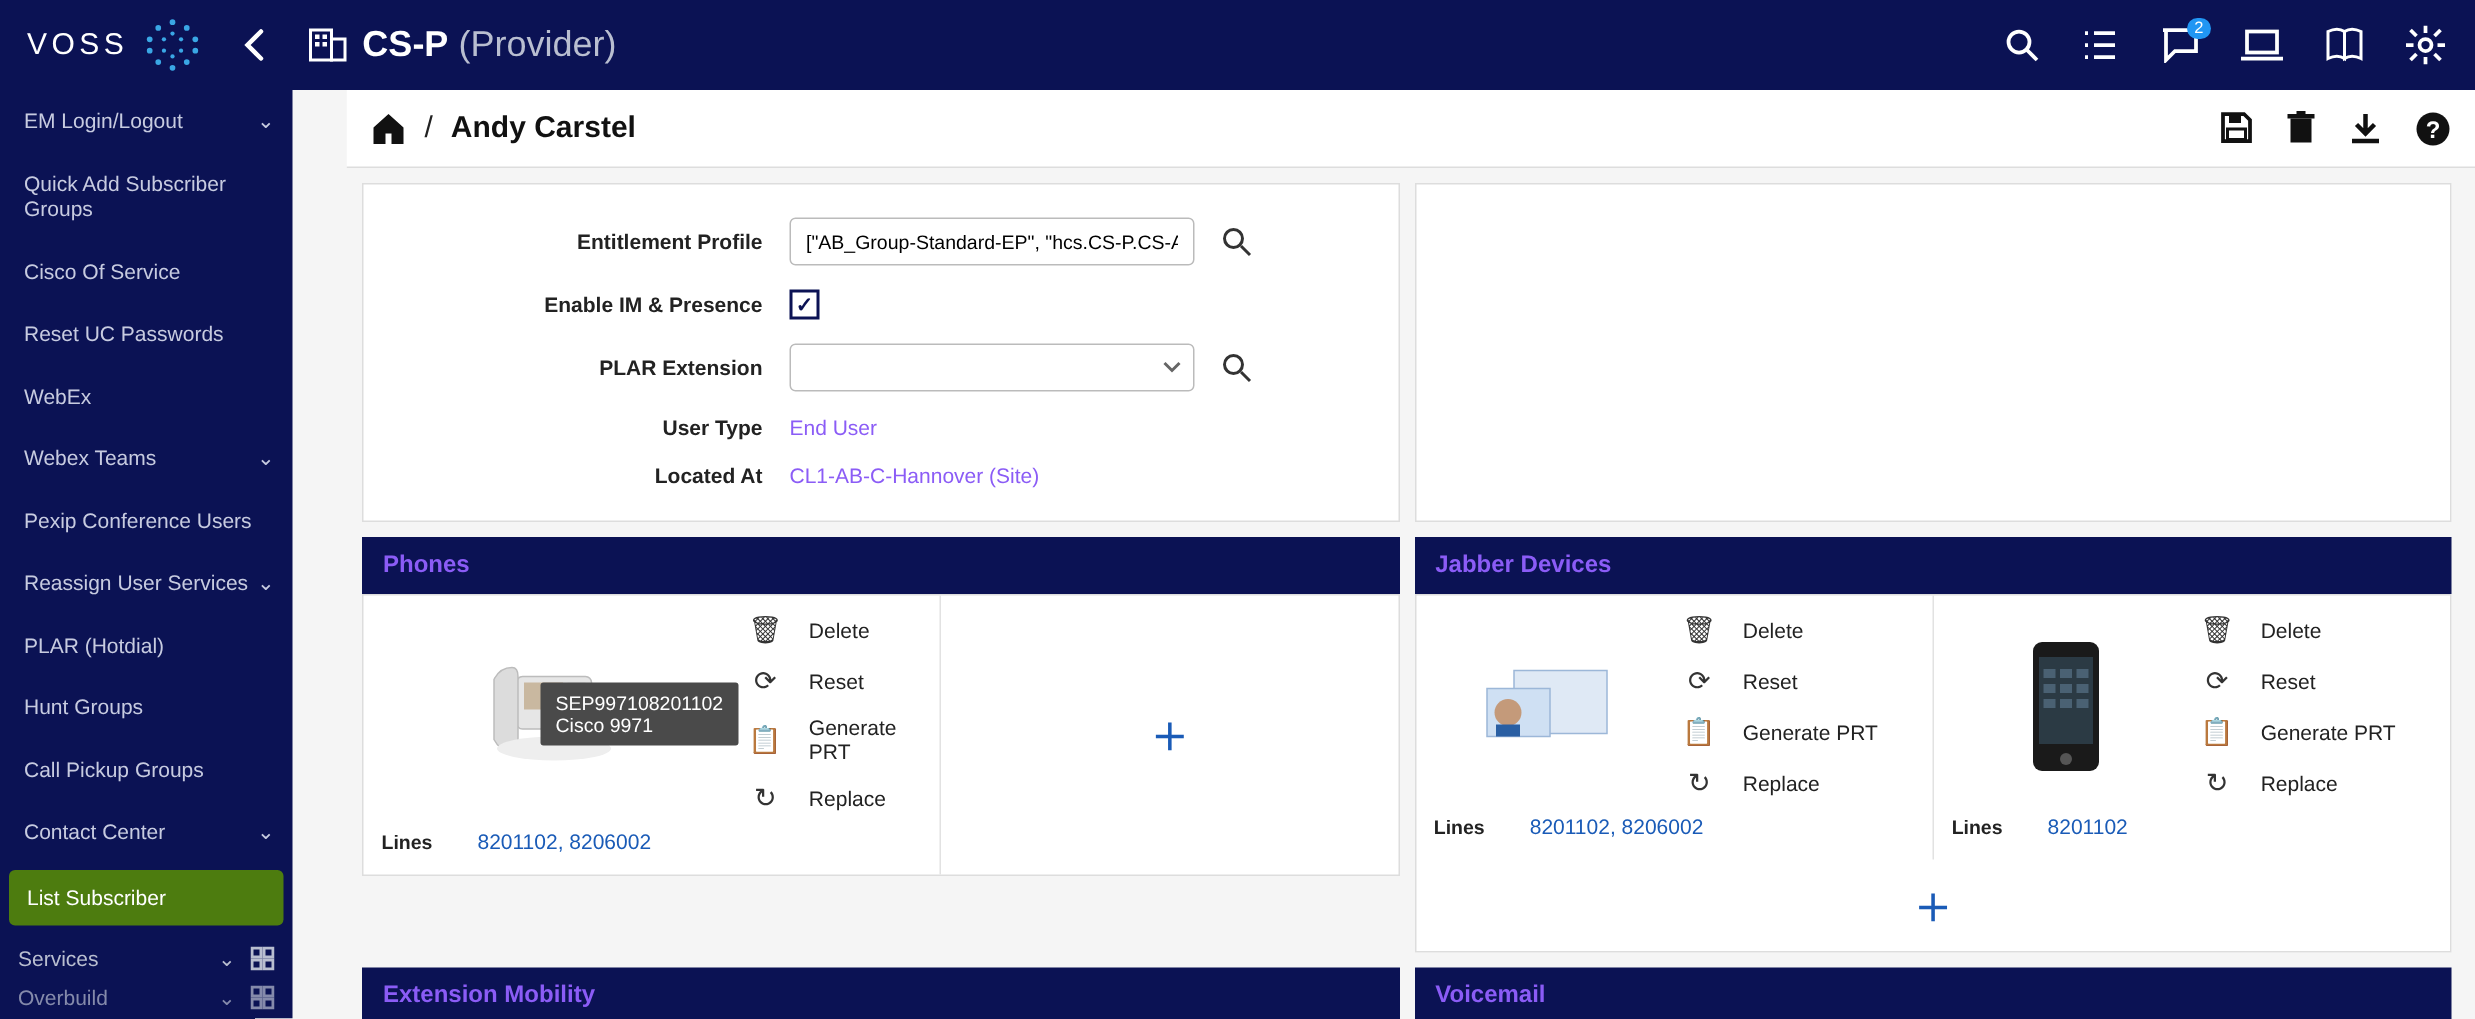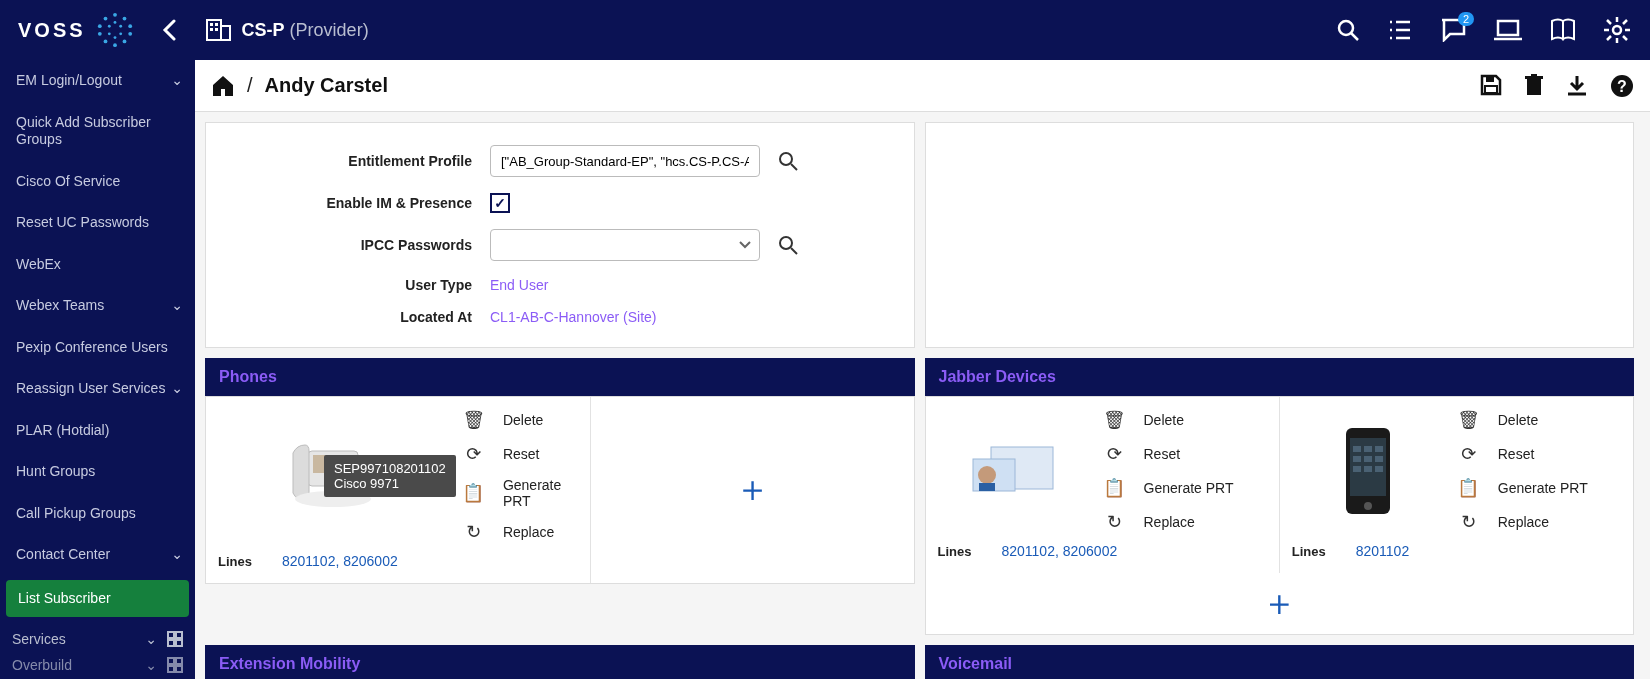--- a/index.html
+++ b/index.html
@@ -1,33 +1,33 @@
 <!DOCTYPE html>
 <html><head>
 <meta charset="utf-8">
 <style>
   * { box-sizing: border-box; margin: 0; padding: 0; font-family: Arial, Helvetica, sans-serif; }
   body { background: #f5f5f5; width: 1650px; height: 679px; overflow: hidden; }
 
   
   .topbar { display: flex; align-items: center; height: 60px; background: #0b1254; color: #fff; padding: 0 12px; }
-  .logo { display: flex; align-items: center; gap: 10px; font-weight: 700; letter-spacing: 3px; font-size: 20px; margin-left: 6px; }
+  .logo { display: flex; align-items: center; gap: 10px; font-weight: 400; letter-spacing: 3px; font-size: 20px; margin-left: 6px; }
   .logo-circle { width: 38px; height: 38px; }
   .back-btn { margin-left: 28px; cursor: pointer; }
-  .org-label { margin-left: 30px; display: flex; align-items: center; gap: 10px; font-size: 18px; }
+  .org-label { margin-left: 30px; display: flex; align-items: center; gap: 10px; font-size: 24px; }
   .org-label .prov { color: #b9bed0; }
   .top-right { margin-left: auto; display: flex; gap: 28px; align-items: center; padding-right: 8px; }
   .icon-btn { position: relative; cursor: pointer; }
   .badge { position: absolute; top: -6px; right: -8px; background: #2196f3; color: #fff; border-radius: 10px; font-size: 11px; padding: 1px 5px; }
 
   
-  .layout { display: flex; height: calc(679px - 60px); }
+  .layout { display: flex; height: calc(679px - 60px); gap: 36px; }
   .sidebar { width: 195px; background: #0b1254; color: #c7cbe0; display: flex; flex-direction: column; font-size: 14px; }
   .side-item { padding: 12px 16px; position: relative; cursor: pointer; line-height: 1.25; }
-  .side-item.active { background: #15803d; color: #fff; border-radius: 4px; margin: 4px 6px; padding: 10px 12px; }
+  .side-item.active { background: #4d7c0f; color: #fff; border-radius: 4px; margin: 4px 6px; padding: 10px 12px; }
   .side-chevron { position: absolute; right: 12px; top: 50%; transform: translateY(-50%); }
   .side-bottom { margin-top: auto; padding: 10px 12px; display: flex; align-items: center; justify-content: space-between; color: #b9bed0; }
   .side-bottom-row { display: flex; justify-content: space-between; width: 100%; }
   .side-bottom-row + .side-bottom-row { margin-top: 10px; }
 
   
   .main { flex: 1; display: flex; flex-direction: column; overflow: hidden; }
   .crumbbar { display: flex; align-items: center; height: 52px; background: #fff; border-bottom: 1px solid #ddd; padding: 0 16px; gap: 10px; }
   .crumbbar .title { font-weight: 700; font-size: 20px; color: #111; }
   .crumbbar .slash { margin: 0 2px; color: #222; font-size: 20px; }
@@ -268,21 +268,21 @@
                       <circle cx="8" cy="8" r="6" stroke="#333" stroke-width="2" fill="none"></circle>
                       <line x1="13" y1="13" x2="19" y2="19" stroke="#333" stroke-width="2"></line>
                     </svg>
                   </span>
               </div>
               <div class="field-row">
                 <span class="label">Enable IM &amp; Presence</span>
                 <span class="checkbox checked"></span>
               </div>
               <div class="field-row">
-                <span class="label">IPCC Passwords</span>
+                <span class="label">PLAR Extension</span>
                 <span class="select">
                     <svg width="12" height="8" viewBox="0 0 12 8">
                       <path d="M1 1l5 5 5-5" stroke="#666" stroke-width="2" fill="none"></path>
                     </svg>
                   </span>
                 <span>
                     <svg width="20" height="20" viewBox="0 0 20 20">
                       <circle cx="8" cy="8" r="6" stroke="#333" stroke-width="2" fill="none"></circle>
                       <line x1="13" y1="13" x2="19" y2="19" stroke="#333" stroke-width="2"></line>
                     </svg>

